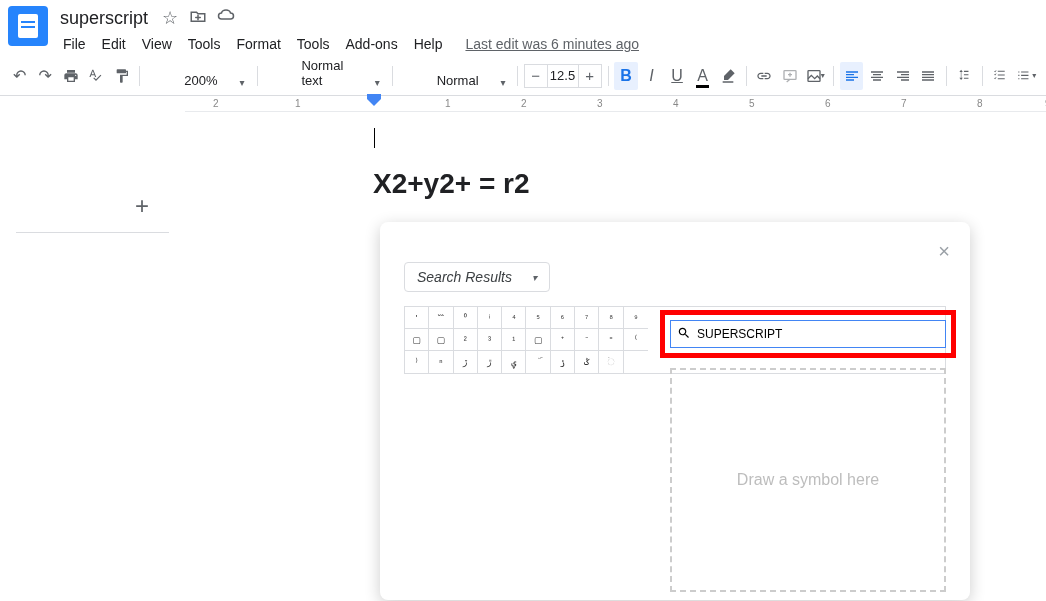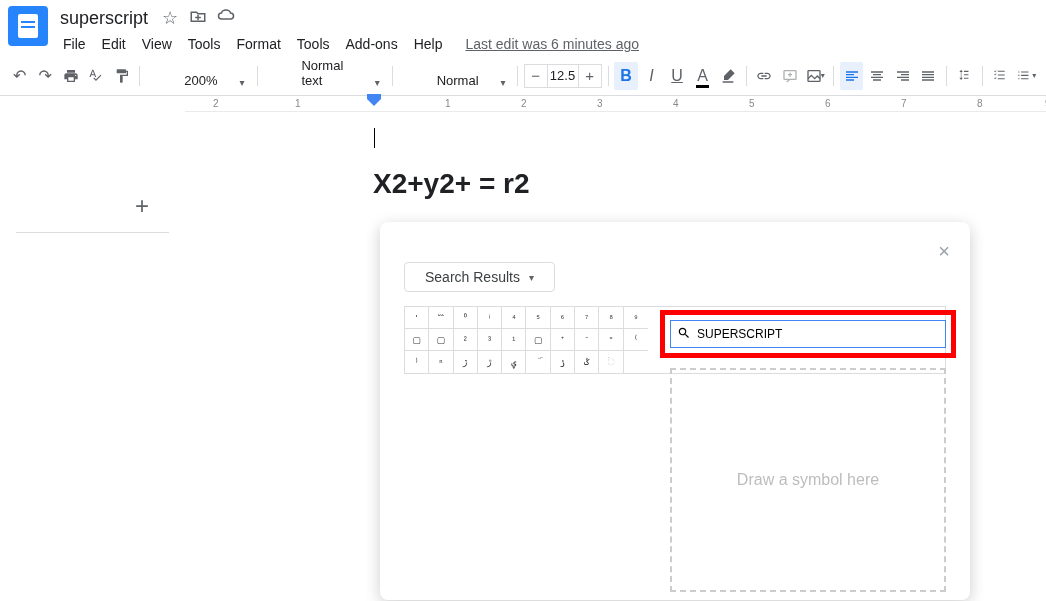--- a/index.html
+++ b/index.html
@@ -44,21 +44,21 @@
     .outline-rule { border-top:1px solid #dadce0; margin-top: 106px; }
     
     .doc-canvas { flex:1; background:#f8f9fa; position:relative; overflow:hidden; }
     .page { position:absolute; left:0; top:0; width:900px; background:#fff; height:800px; }
     .cursor-line { position:absolute; left:189px; top:16px; width:1px; height:20px; background:#000; }
     .doc-text { position:absolute; left:188px; top:56px; font-size:28px; font-weight:bold; }
     
     .dialog { position:absolute; left:380px; top:222px; width:590px; height:378px; background:#fff; box-shadow: 0 4px 16px rgba(0,0,0,0.2); border-radius: 8px; padding: 22px 24px; }
     .dialog-title { font-size: 22px; color:#3c4043; font-family: 'Google Sans', Arial, sans-serif; }
     .dialog-close { position:absolute; top:18px; right:20px; font-size:20px; color:#9aa0a6; cursor:pointer; }
-    .dropdown-btn { display:inline-flex; align-items:center; gap:9px; border:1px solid #dadce0; border-radius:4px; padding: 6px 20px; margin-top:18px; font-size:14px; color:#3c4043; cursor:pointer; }
+    .dropdown-btn { display:inline-flex; align-items:center; gap:20px; border:1px solid #dadce0; border-radius:4px; padding: 6px 12px; margin-top:18px; font-size:14px; color:#3c4043; cursor:pointer;font-style:italic; }
     .dropdown-btn .arrow { font-size:10px; color:#5f6368; }
     
     .char-grid { margin-top: 14px; border:1px solid #dadce0; }
     .char-row { display:flex; }
     .char-cell { width: 24.3px; height: 22px; border-right:1px solid #dadce0; border-bottom:1px solid #dadce0; display:flex; align-items:center; justify-content:center; font-size:9px; cursor:pointer; color:#333; }
     .char-row .char-cell:last-child { border-right:none; }
     .char-grid .char-row:last-child .char-cell { border-bottom:none; }
     
     .search-highlight { position:absolute; left:660px; top:310px; width:296px; height:48px; border:5px solid #ff0000; }
     .search-inner { border:1px solid #4285f4; margin:5px; height:28px; display:flex; align-items:center; background:#fff; }

